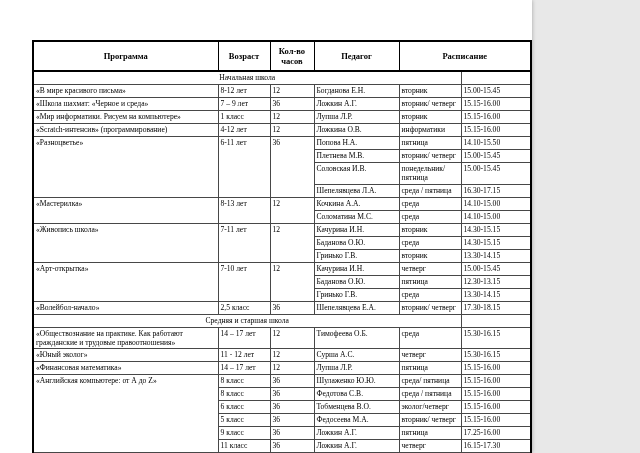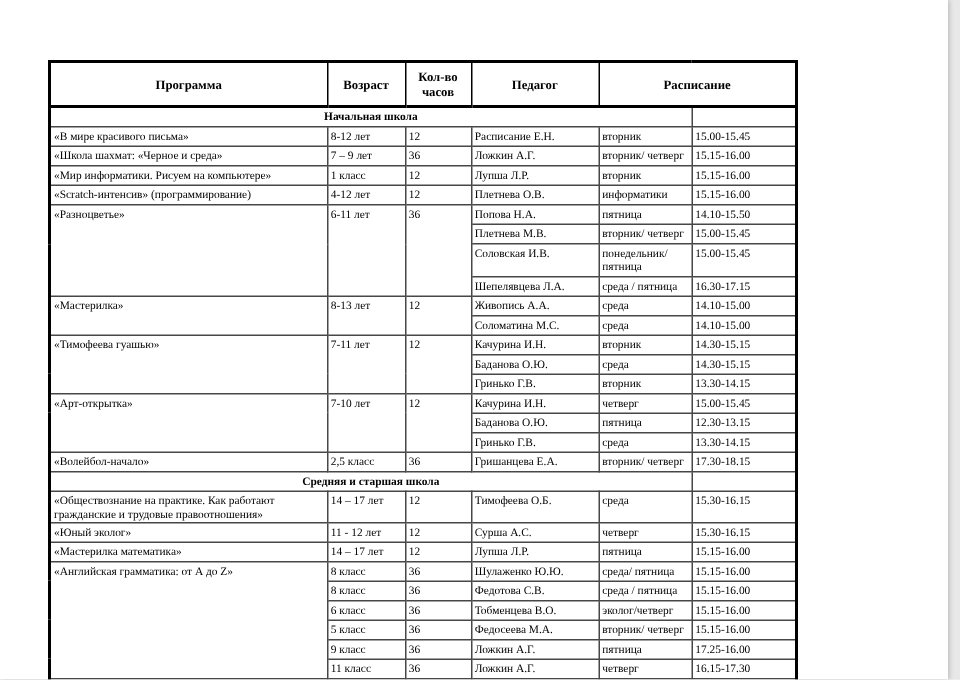--- a/index.html
+++ b/index.html
@@ -1,17 +1,17 @@
 <!DOCTYPE html>
 <html><head>
 <meta charset="utf-8">
 <style>
   html,body{margin:0;padding:0;background:#e8e8e8;}
   .page{
-    position:relative;width:632px;height:453px;background:#ffffff;
+    position:relative;width:532px;height:453px;background:#ffffff;
     font-family:"Liberation Serif", serif;color:#000;overflow:hidden;
     box-shadow:0 0 4px rgba(0,0,0,.3);
   }
   table.sched{
     position:absolute;left:32px;top:40px;width:498px;
     border-collapse:collapse;table-layout:fixed;
     border:2px solid #000;
   }
   table.sched th{
     border:1px solid #000;border-bottom:2px solid #000;
@@ -19,21 +19,21 @@
     padding:4px 2px;line-height:1.2;
   }
   table.sched td{
     border:1px solid #474747;
     font-size:7.6px;line-height:1.2;
     padding:1px 2px;vertical-align:top;
     height:10px;overflow:hidden;
   }
   tr.group-first td{border-top:1.8px solid #000;}
   td.section-title{
-    font-weight:bold;text-align:center;font-size:8px;
+    font-weight:normal;text-align:center;font-size:8px;
     border-right:4px solid #b4b4b4;
   }
   td.day-cell{border-right:4px solid #b4b4b4;margin-left:43px;}
   td.note-cell{text-align:center;vertical-align:middle;}
   td.program-cell{}
 </style>
 </head>
 <body>
 
 <div class="page">
@@ -57,21 +57,21 @@
     </thead>
     <tbody>
         <tr class="group-first">
           <td class="section-title" colspan="5">Начальная школа</td>
           <td></td>
         </tr>
         <tr class="group-first">
           <td class="program-cell" rowspan="1">«В мире красивого письма»</td>
           <td rowspan="1">8-12 лет</td>
           <td rowspan="1">12</td>
-          <td>Расписание Е.Н.</td>
+          <td>Богданова Е.Н.</td>
           <td class="day-cell">вторник</td>
           <td>15.00-15.45</td>
         </tr>
         <tr class="group-first">
           <td class="program-cell" rowspan="1">«Школа шахмат: «Черное и среда»</td>
           <td rowspan="1">7 – 9 лет</td>
           <td rowspan="1">36</td>
           <td>Ложкин А.Г.</td>
           <td class="day-cell">вторник/ четверг</td>
           <td>15.15-16.00</td>
@@ -81,21 +81,21 @@
           <td rowspan="1">1 класс</td>
           <td rowspan="1">12</td>
           <td>Лупша Л.Р.</td>
           <td class="day-cell">вторник</td>
           <td>15.15-16.00</td>
         </tr>
         <tr class="group-first">
           <td class="program-cell" rowspan="1">«Scratch-интенсив» (программирование)</td>
           <td rowspan="1">4-12 лет</td>
           <td rowspan="1">12</td>
-          <td>Плетнева О.В.</td>
+          <td>Ложкина О.В.</td>
           <td class="day-cell">информатики</td>
           <td>15.15-16.00</td>
         </tr>
         <tr class="group-first">
           <td class="program-cell" rowspan="4">«Разноцветье»</td>
           <td rowspan="4">6-11 лет</td>
           <td rowspan="4">36</td>
           <td>Попова Н.А.</td>
           <td class="day-cell">пятница</td>
           <td>14.10-15.50</td>
@@ -112,31 +112,31 @@
         </tr>
         <tr>
           <td>Шепелявцева Л.А.</td>
           <td class="day-cell">среда / пятница</td>
           <td>16.30-17.15</td>
         </tr>
         <tr class="group-first">
           <td class="program-cell" rowspan="2">«Мастерилка»</td>
           <td rowspan="2">8-13 лет</td>
           <td rowspan="2">12</td>
-          <td>Живопись А.А.</td>
+          <td>Кочкина А.А.</td>
           <td class="day-cell">среда</td>
           <td>14.10-15.00</td>
         </tr>
         <tr>
           <td>Соломатина М.С.</td>
           <td class="day-cell">среда</td>
           <td>14.10-15.00</td>
         </tr>
         <tr class="group-first">
-          <td class="program-cell" rowspan="3">«Тимофеева гуашью»</td>
+          <td class="program-cell" rowspan="3">«Живопись школа»</td>
           <td rowspan="3">7-11 лет</td>
           <td rowspan="3">12</td>
           <td>Качурина И.Н.</td>
           <td class="day-cell">вторник</td>
           <td>14.30-15.15</td>
         </tr>
         <tr>
           <td>Баданова О.Ю.</td>
           <td class="day-cell">среда</td>
           <td>14.30-15.15</td>
@@ -161,21 +161,21 @@
         </tr>
         <tr>
           <td>Гринько Г.В.</td>
           <td class="day-cell">среда</td>
           <td>13.30-14.15</td>
         </tr>
         <tr class="group-first">
           <td class="program-cell" rowspan="1">«Волейбол-начало»</td>
           <td rowspan="1">2,5 класс</td>
           <td rowspan="1">36</td>
-          <td>Гришанцева Е.А.</td>
+          <td>Шепелявцева Е.А.</td>
           <td class="day-cell">вторник/ четверг</td>
           <td>17.30-18.15</td>
         </tr>
         <tr class="group-first">
           <td class="section-title" colspan="5">Средняя и старшая школа</td>
           <td></td>
         </tr>
         <tr class="group-first">
           <td class="program-cell" rowspan="1">«Обществознание на практике. Как работают гражданские и трудовые правоотношения»</td>
           <td rowspan="1">14 – 17 лет</td>
@@ -186,29 +186,29 @@
         </tr>
         <tr class="group-first">
           <td class="program-cell" rowspan="1">«Юный эколог»</td>
           <td rowspan="1">11 - 12 лет</td>
           <td rowspan="1">12</td>
           <td>Сурша А.С.</td>
           <td class="day-cell">четверг</td>
           <td>15.30-16.15</td>
         </tr>
         <tr class="group-first">
-          <td class="program-cell" rowspan="1">«Мастерилка математика»</td>
+          <td class="program-cell" rowspan="1">«Финансовая математика»</td>
           <td rowspan="1">14 – 17 лет</td>
           <td rowspan="1">12</td>
           <td>Лупша Л.Р.</td>
           <td class="day-cell">пятница</td>
           <td>15.15-16.00</td>
         </tr>
         <tr class="group-first">
-          <td class="program-cell" rowspan="6">«Английская грамматика: от А до Z»</td>
+          <td class="program-cell" rowspan="6">«Английская компьютере: от А до Z»</td>
           <td>8 класс</td>
           <td>36</td>
           <td>Шулаженко Ю.Ю.</td>
           <td class="day-cell">среда/ пятница</td>
           <td>15.15-16.00</td>
         </tr>
         <tr>
           <td>8 класс</td>
           <td>36</td>
           <td>Федотова С.В.</td>

